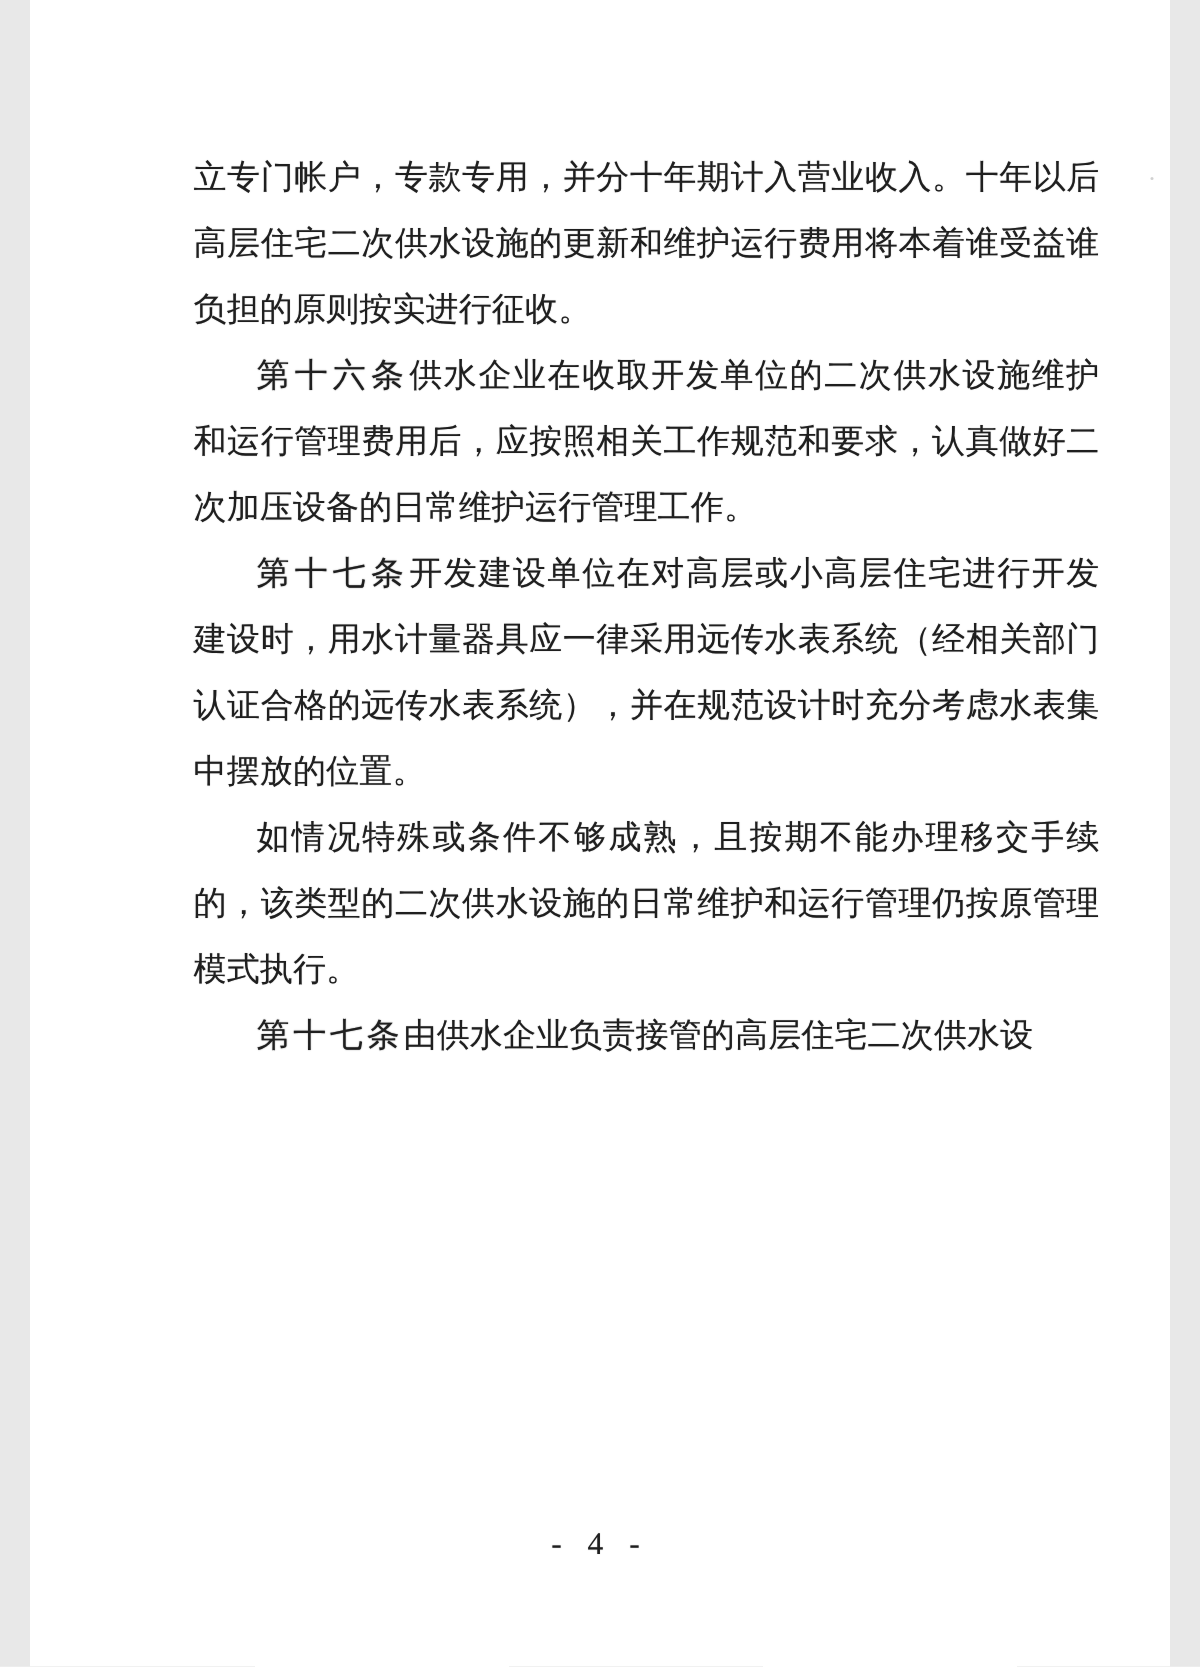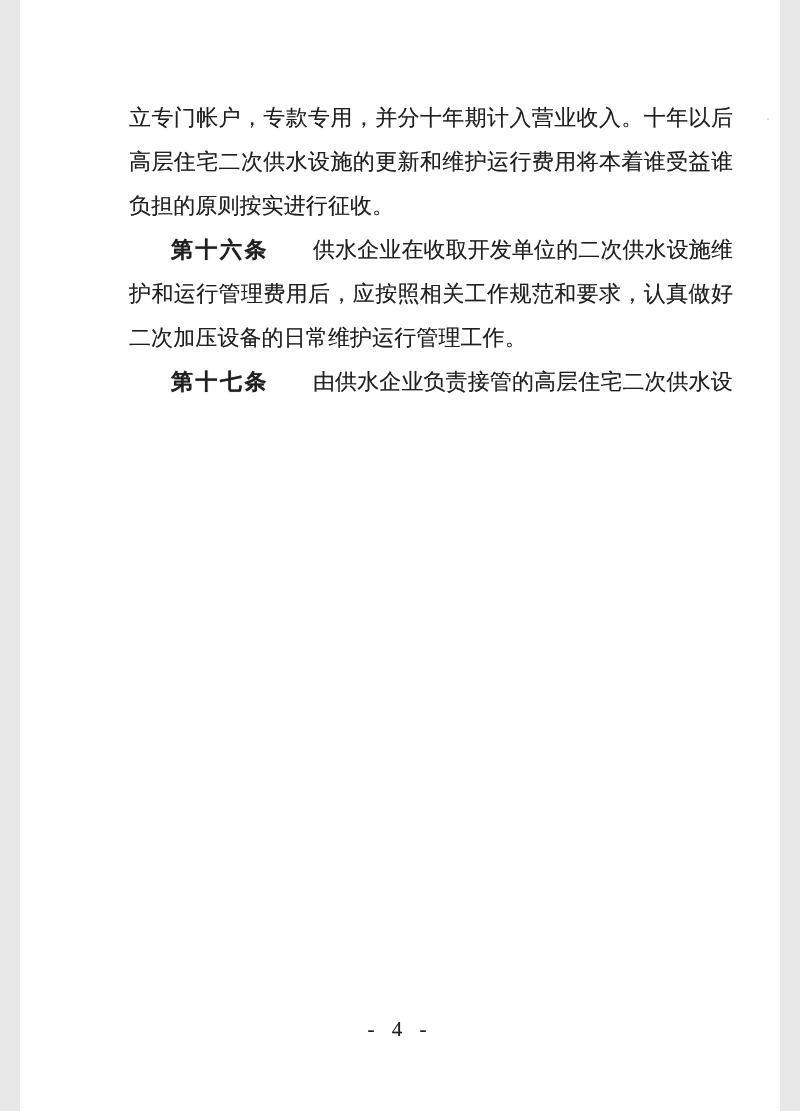--- a/index.html
+++ b/index.html
@@ -32,23 +32,22 @@
     text-justify: inter-ideograph;
     text-shadow: 0 0 0.6px rgba(40,40,40,0.55);
   }
   .para.article, .para.indent {
     text-indent: 42px;
   }
   .para.continuation {
     text-indent: 0;
   }
   .art-heading {
-    font-weight: bold;
+    font-weight: normal;
     letter-spacing: 2.5px;
-    margin-right: 44px;
     text-shadow: 0 0 0.8px rgba(20,20,20,0.7);
   }
   .footer {
     position: absolute;
     top: 1014px;
     left: 0;
     width: 100%;
     text-align: center;
     font-size: 21px;
     line-height: 30px;
@@ -73,22 +72,28 @@
 <div class="page" style="--ink: #1f1f1f; --paper: #ffffff;">
   <div class="content" id="paras">
   <p class="para continuation">
     <span class="art-text">立专门帐户，专款专用，并分十年期计入营业收入。十年以后高层住宅二次供水设施的更新和维护运行费用将本着谁受益谁负担的原则按实进行征收。</span>
   </p>
 
   <p class="para article">
     <span class="art-heading">第十六条</span><span class="art-text">供水企业在收取开发单位的二次供水设施维护和运行管理费用后，应按照相关工作规范和要求，认真做好二次加压设备的日常维护运行管理工作。</span>
   </p>
 
+  <p class="para article">
+    <span class="art-heading">第十七条</span><span class="art-text">开发建设单位在对高层或小高层住宅进行开发建设时，用水计量器具应一律采用远传水表系统（经相关部门认证合格的远传水表系统），并在规范设计时充分考虑水表集中摆放的位置。</span>
+  </p>
 
 
+  <p class="para indent">
+    <span class="art-text">如情况特殊或条件不够成熟，且按期不能办理移交手续的，该类型的二次供水设施的日常维护和运行管理仍按原管理模式执行。</span>
+  </p>
 
 
   <p class="para article">
     <span class="art-heading">第十七条</span><span class="art-text">由供水企业负责接管的高层住宅二次供水设</span>
   </p>
 </div>
 
   <div class="footer">- 4 -</div>
 
   <div class="speck s1"></div>

